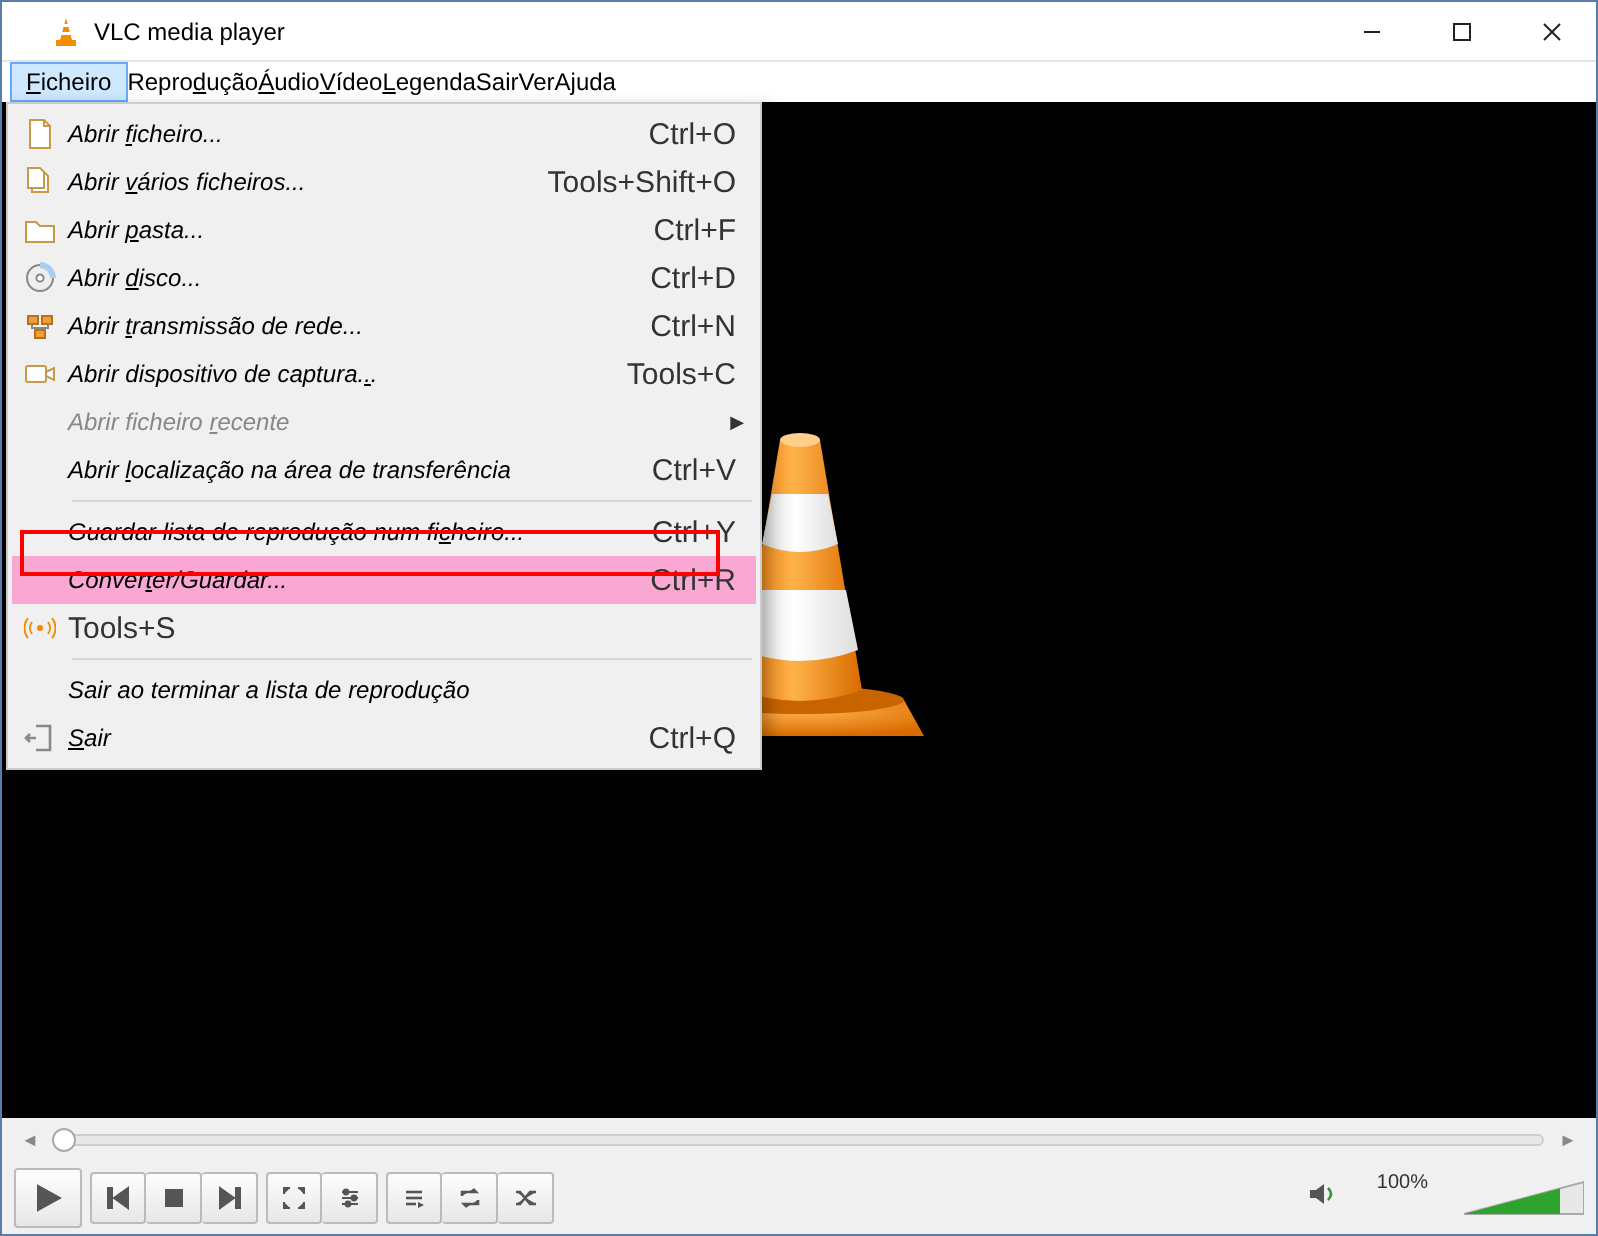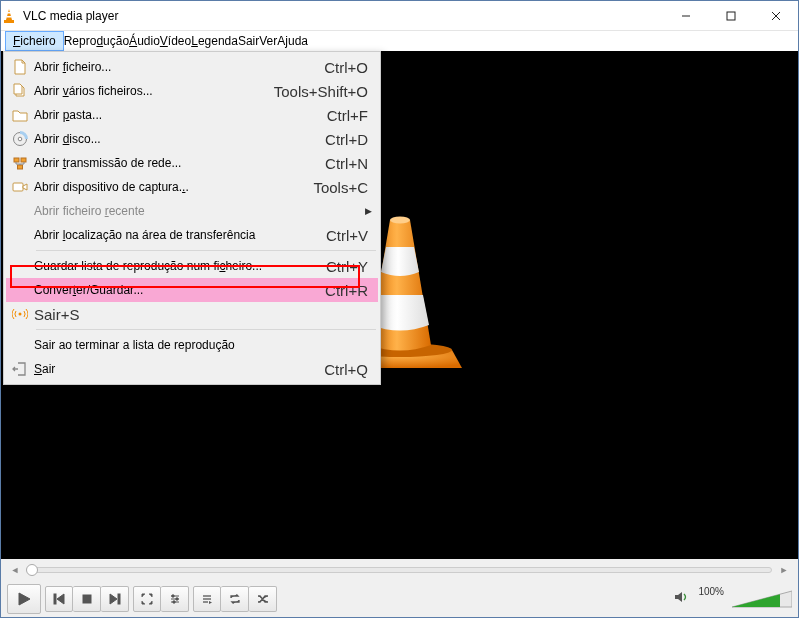--- a/index.html
+++ b/index.html
@@ -1,19 +1,19 @@
 <!DOCTYPE html>
 <html><head>
 <meta charset="utf-8">
 <style>
 * { box-sizing: border-box; margin: 0; padding: 0; font-family: "Segoe UI", Tahoma, sans-serif; }
 body { background: #fff; width: 799px; height: 618px; overflow: hidden; position: relative; border: 1px solid #5a7ca8; }
 
 
-.titlebar { height: 30px; background: #fff; display: flex; align-items: center; padding-left: 0; border-bottom: 1px solid #e5e5e5; }
+.titlebar { height: 30px; background: #fff; display: flex; align-items: center; padding-left: 24px; border-bottom: 1px solid #e5e5e5; }
 .titlebar .app-icon { width: 16px; height: 16px; margin-right: 6px; }
 .titlebar .title { font-size: 12px; color: #000; flex: 1; }
 .winbtns { display: flex; height: 100%; }
 .winbtn { width: 45px; display: flex; align-items: center; justify-content: center; font-size: 10px; color: #222; }
 .winbtn svg { stroke: #222; }
 
 
 .menubar { height: 20px; background: #fff; display: flex; align-items: stretch; padding-left: 4px; font-size: 12px; }
 .menu-item { padding: 2px 0; display: flex; align-items: center; cursor: default; }
 .menu-item.open { background: #cde8ff; border: 1px solid #66aaff; padding: 1px 7px; }
@@ -22,41 +22,41 @@
 .video-area { position: absolute; top: 50px; left: 0; right: 0; bottom: 58px; background: #000; display: flex; align-items: center; justify-content: center; }
 .cone { width: 140px; height: 170px; position: relative; top: -10px; }
 
 
 .dropdown { position: absolute; top: 50px; left: 2px; width: 378px; background: #f0f0f0; border: 1px solid #ccc; box-shadow: 3px 3px 8px rgba(0,0,0,0.3); padding: 3px 2px; }
 .dd-row { display: flex; align-items: center; height: 24px; font-size: 12px; color: #000; padding-right: 10px; position: relative; }
 .dd-row.disabled { color: #888; }
 .dd-row.hover { background: #f9a8d4; }
 .dd-icon { width: 28px; display: flex; align-items: center; justify-content: center; }
 .dd-icon svg { width: 16px; height: 16px; }
-.dd-label { flex: 1; }
+.dd-label { flex: 1; font-style: italic; }
 .dd-shortcut { color: #333; font-size: 15px; }
 .dd-sep { height: 1px; background: #d7d7d7; margin: 3px 2px 3px 30px; }
 .dd-sub-arrow { position: absolute; right: 6px; font-size: 9px; color: #333; }
 .highlight-box { position: absolute; left: 6px; top: 213px; width: 350px; height: 23px; border: 2px solid #ff0000; pointer-events: none; }
 
 
 .seekbar-area { position: absolute; bottom: 36px; left: 0; right: 0; height: 22px; display: flex; align-items: center; padding: 0 8px; background: #f0f0f0; }
 .seek-track { flex: 1; height: 6px; background: #e8e8e8; border: 1px solid #ccc; border-radius: 3px; margin: 0 6px; position: relative; }
 .seek-knob { position: absolute; top: -4px; left: -2px; width: 12px; height: 12px; background: #fff; border: 1px solid #aaa; border-radius: 50%; }
 .scroll-arrow { width: 12px; height: 14px; display: flex; align-items: center; justify-content: center; color: #888; font-size: 9px; }
 
 
 .controls { position: absolute; bottom: 0; left: 0; right: 0; height: 36px; background: #f0f0f0; display: flex; align-items: center; padding: 0 6px; gap: 4px; }
 .ctrl-btn { width: 28px; height: 26px; border: 1px solid #bbb; background: linear-gradient(#fdfdfd,#e7e7e7); display: flex; align-items: center; justify-content: center; border-radius: 2px; }
 .ctrl-btn.play { width: 34px; height: 30px; }
 .ctrl-btn svg { fill: #555; stroke: #555; }
 .ctrl-group { display: flex; gap: 0; }
 .ctrl-group .ctrl-btn:not(:first-child){ border-left: none; }
 .ctrl-spacer { flex: 1; }
-.volume { display: flex; align-items: center; gap: 8px; }
+.volume { display: flex; align-items: center; gap: 18px; }
 .vol-label { font-size: 10px; color: #333; position: relative; top: -8px; }
 .vol-wedge { width: 60px; height: 20px; position: relative; }
 .vol-wedge svg { width: 100%; height: 100%; }
 
 .u { text-decoration: underline; }
 </style>
 </head>
 <body>
 
 <div class="titlebar">
@@ -214,21 +214,21 @@
       <span class="dd-label">Conver<span class="u">t</span>er/Guardar...</span>
       <span class="dd-shortcut">Ctrl+R</span>
     </div>
     <div class="dd-row">
       <span class="dd-icon">
         <svg viewBox="0 0 16 16">
           <circle cx="8" cy="8" r="1.5" fill="#f28c00"></circle>
           <path d="M4 5a5 5 0 000 6M12 5a5 5 0 010 6M2 3a8 8 0 000 10M14 3a8 8 0 010 10" stroke="#f28c00" fill="none"></path>
         </svg>
       </span>
-      <span class="dd-shortcut">Sair+S</span>
+      <span class="dd-shortcut">Tools+S</span>
     </div>
     <div class="dd-sep"></div>
     <div class="dd-row">
       <span class="dd-icon"></span>
       <span class="dd-label">Sair ao terminar a lista de reprodução</span>
       <span class="dd-shortcut"></span>
     </div>
     <div class="dd-row">
       <span class="dd-icon">
         <svg viewBox="0 0 16 16">

